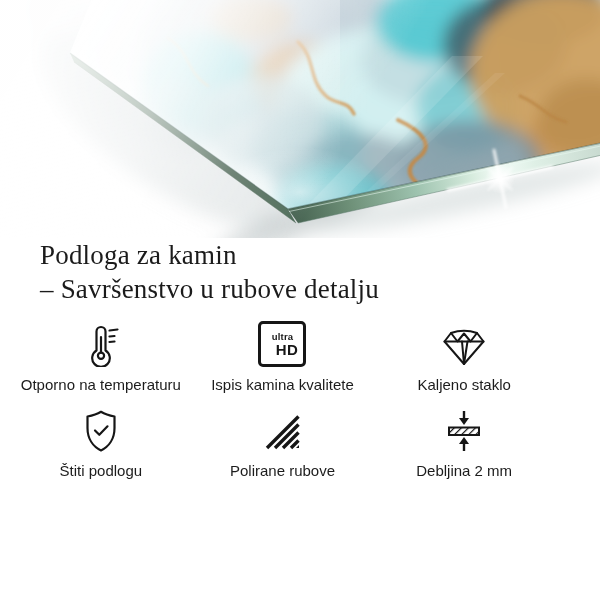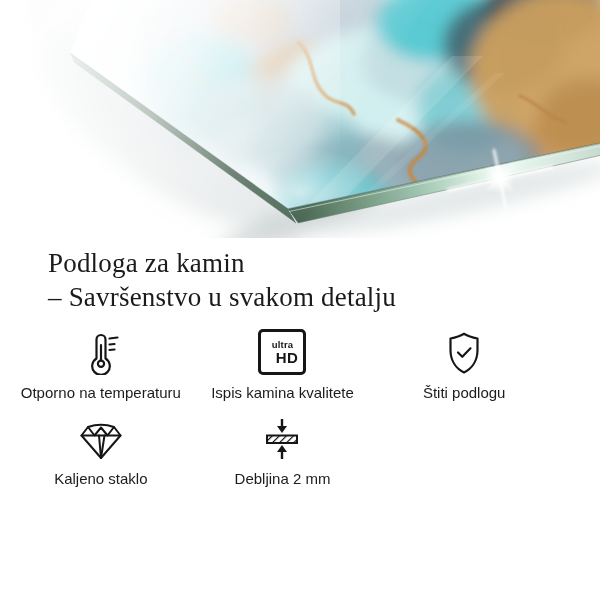--- a/index.html
+++ b/index.html
@@ -1,20 +1,20 @@
 <!DOCTYPE html>
 <html style="--text-heading: #1b1b1b; --text-body: #3a3a3a; --text-label: #1c1c1c; --icon-stroke: #161616; --art-turquoise: #4fc8d2; --art-pale-cyan: #d2eff1; --art-blue-gray: #aebfca; --art-gold: #cda05f; --art-dark-teal: #44656f; --glass-edge-green: #4c6a57; --background: #ffffff;"><head>
 <meta charset="utf-8">
 <style>
   html,body{margin:0;padding:0;background:#fff;}
   .page{position:relative;width:600px;height:600px;background:#fff;overflow:hidden;
         font-family:"Liberation Sans",sans-serif;}
   .hero{position:absolute;top:0;left:0;width:600px;height:238px;}
   .content{position:absolute;top:238px;left:0;width:600px;}
-  .title{margin:8px;padding:0 40px;font-family:"Liberation Serif","DejaVu Serif",serif;
+  .title{margin:0;padding:0 40px;font-family:"Liberation Serif","DejaVu Serif",serif;
          font-weight:400;font-size:27px;line-height:34px;color:var(--text-heading,#1b1b1b);
          letter-spacing:.2px;}
   .desc{margin:9px 40px 0 40px;max-width:524px;font-size:13.5px;line-height:27px;
         color:var(--text-body,#3a3a3a);}
   .features{display:grid;grid-template-columns:1fr 1fr 1fr;margin:15px 45px 0 10px;row-gap:16px;}
   .feature{display:flex;flex-direction:column;align-items:center;}
   .icon-box{height:46px;display:flex;align-items:flex-end;justify-content:center;}
   .feature .label{margin-top:11px;font-size:15px;line-height:13px;color:var(--text-label,#1c1c1c);}
   .uhd{width:42px;height:40px;border:3px solid var(--icon-stroke,#161616);border-radius:5px;
        display:flex;flex-direction:column;align-items:center;justify-content:center;
@@ -146,21 +146,21 @@
           <line x1="488" y1="190" x2="512" y2="168" stroke-width="1.6" opacity="0.85"></line>
         </g>
         <circle cx="500" cy="179" r="2.4" fill="#ffffff"></circle>
       </g>
     </svg>
   </div>
 
   <div class="content">
     <h1 class="title">
       <span>Podloga za kamin</span><br>
-      <span>– Savršenstvo u svakom detalju</span>
+      <span>– Savršenstvo u rubove detalju</span>
     </h1>
 
 
     <div class="features">
 
       <div class="feature">
         <div class="icon-box">
           <svg class="fsvg" width="40" height="44" viewBox="0 0 40 44" fill="none" stroke="#161616" stroke-width="2.2" stroke-linecap="round" stroke-linejoin="round">
             <path d="M15.5,27.5 V8.5 a4.5,4.5 0 0 1 9,0 V27.5 a8.8,8.8 0 1 1 -9,0 Z"></path>
             <line x1="20" y1="14" x2="20" y2="29.5"></line>
@@ -178,41 +178,53 @@
           <div class="uhd">
             <span class="u">ultra</span>
             <span class="hd">HD</span>
           </div>
         </div>
         <div class="label">Ispis kamina kvalitete</div>
       </div>
 
       <div class="feature">
         <div class="icon-box">
-          <svg class="fsvg" width="40" height="44" viewBox="0 0 40 44" fill="none" stroke="#161616" stroke-width="2.2" stroke-linecap="round" stroke-linejoin="round">
-            <path d="M20,2.8 C24,5.2 28.8,6.6 33.5,7.5 V19 C33.5,29.5 28,37.6 20,41.4 C12,37.6 6.5,29.5 6.5,19 V7.5 C11.2,6.6 16,5.2 20,2.8 Z"></path>
-            <path d="M14,21.5 l4.3,4.3 L26.5,17.3"></path>
-          </svg>
-        </div>
-        <div class="label">Štiti podlogu</div>
-      </div>
-
-      <div class="feature">
-        <div class="icon-box">
           <svg class="fsvg" width="44" height="40" viewBox="0 0 44 40" fill="none" stroke="#161616" stroke-width="2" stroke-linecap="round" stroke-linejoin="round">
             <path d="M9,6 Q22,1.5 35,6 L41.5,14.5 L22,37 L2.5,14.5 Z"></path>
             <line x1="2.5" y1="14.5" x2="41.5" y2="14.5"></line>
             <path d="M9,6 L15.5,14.5 L22,6.5 L28.5,14.5 L35,6"></path>
             <line x1="22" y1="37" x2="20" y2="14.5"></line>
             <line x1="22" y1="37" x2="25.5" y2="14.5"></line>
           </svg>
         </div>
         <div class="label">Kaljeno staklo</div>
       </div>
 
+      <div class="feature">
+        <div class="icon-box">
+          <svg class="fsvg" width="40" height="44" viewBox="0 0 40 44" fill="none" stroke="#161616" stroke-width="2.2" stroke-linecap="round" stroke-linejoin="round">
+            <path d="M20,2.8 C24,5.2 28.8,6.6 33.5,7.5 V19 C33.5,29.5 28,37.6 20,41.4 C12,37.6 6.5,29.5 6.5,19 V7.5 C11.2,6.6 16,5.2 20,2.8 Z"></path>
+            <path d="M14,21.5 l4.3,4.3 L26.5,17.3"></path>
+          </svg>
+        </div>
+        <div class="label">Štiti podlogu</div>
+      </div>
+
+      <div class="feature">
+        <div class="icon-box">
+          <svg class="fsvg" width="44" height="40" viewBox="0 0 44 40" fill="none" stroke="#161616" stroke-width="3.4" stroke-linecap="butt">
+            <line x1="7" y1="35" x2="38.5" y2="3.5"></line>
+            <line x1="15" y1="35" x2="38.5" y2="11.5"></line>
+            <line x1="23" y1="35" x2="38.5" y2="19.5"></line>
+            <line x1="31" y1="35" x2="38.5" y2="27.5"></line>
+            <path d="M36,35 L39,32 L39,35 Z" fill="#161616" stroke="none"></path>
+          </svg>
+        </div>
+        <div class="label">Polirane rubove</div>
+      </div>
 
       <div class="feature">
         <div class="icon-box">
           <svg class="fsvg" width="40" height="44" viewBox="0 0 40 44">
             <defs>
               <pattern id="hatchP" width="5" height="5" patternUnits="userSpaceOnUse" patternTransform="rotate(45)">
                 <line x1="0" y1="0" x2="0" y2="5" stroke="#161616" stroke-width="2.4"></line>
               </pattern>
             </defs>
             <g stroke="#161616" stroke-width="2.4" fill="none">

